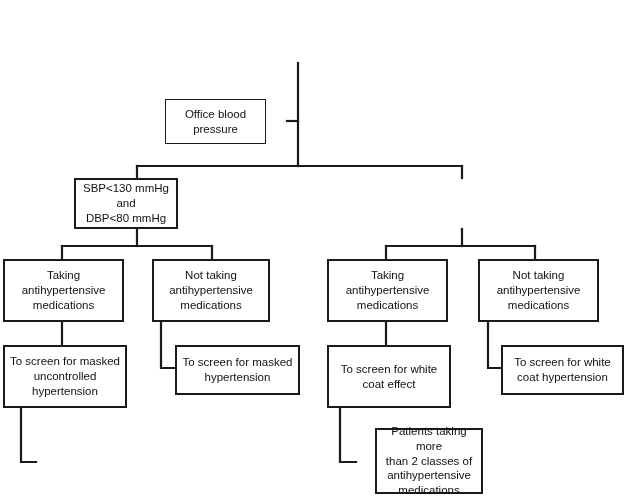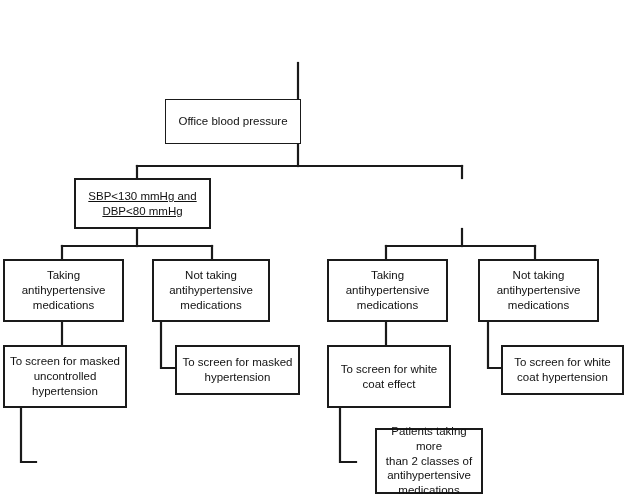--- a/index.html
+++ b/index.html
@@ -79,25 +79,25 @@
 
       <path d="M 488 322 L 488 368 L 501 368"></path>
 
       <path d="M 21 408 L 21 462 L 36 462"></path>
 
       <path d="M 340 408 L 340 462 L 356 462"></path>
     </g>
   </svg>
 
 
-  <div class="node thin" style="left:165px; top:99px; width:136px; height:45px;">
+  <div class="node thin" style="left:165px; top:99px; width:101px; height:45px;">
     <span class="label">Office blood pressure</span>
   </div>
 
-  <div class="node thick" style="left:74px; top:178px; width:137px; height:51px;text-decoration:underline;">
+  <div class="node thick" style="left:74px; top:178px; width:104px; height:51px;">
     <span class="label">SBP&lt;130 mmHg and
 DBP&lt;80 mmHg</span>
   </div>
 
 
   <div class="node" style="left:3px; top:259px; width:121px; height:63px;">
     <span class="label">Taking
 antihypertensive
 medications</span>
   </div>

